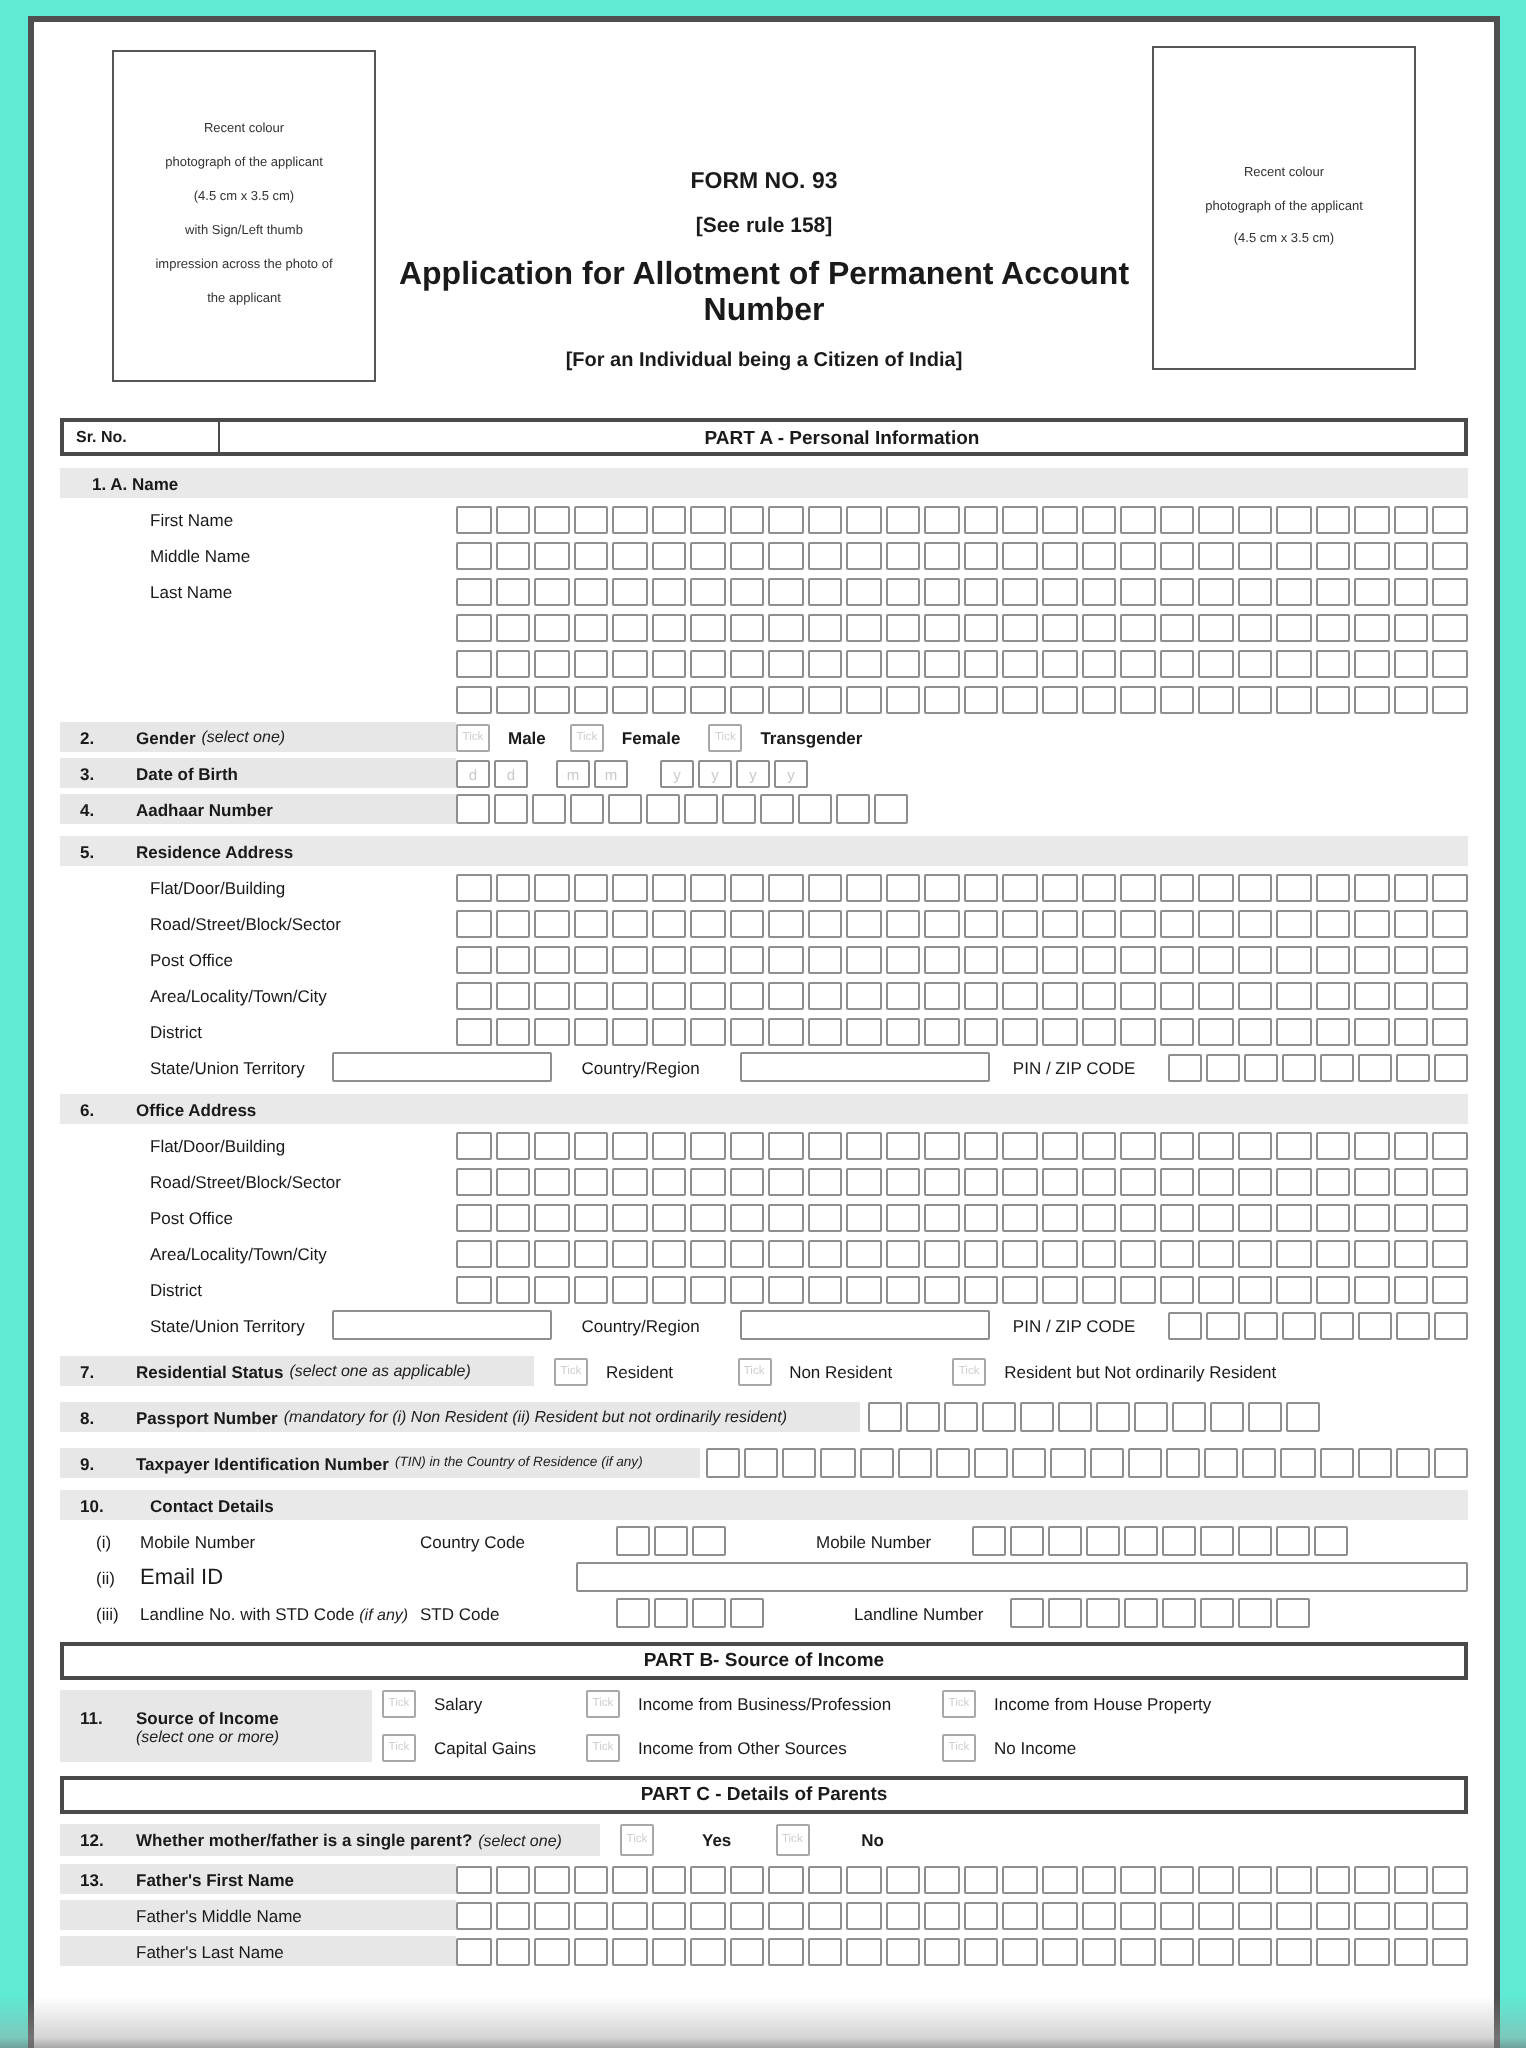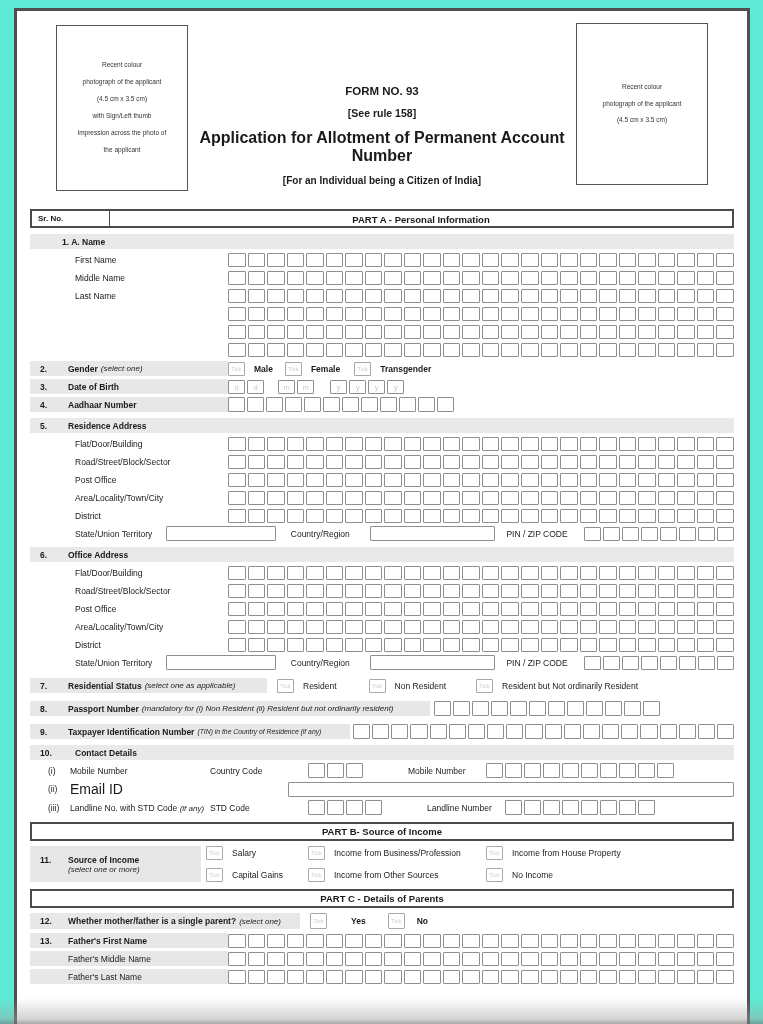--- a/index.html
+++ b/index.html
@@ -32,36 +32,36 @@
   .part-title { flex:1; text-align:center; font-size:9.5px; font-weight:bold; line-height:17px; }
   .part-bar { border:2px solid #4a4a4a; height:19px; text-align:center; font-size:9.5px;
               font-weight:bold; line-height:16px; margin:7px 0 5px 0; }
 
   
   .sec-bar { background:#e9e9e9; height:15px; display:flex; align-items:center;
              font-size:8.5px; margin:6px 0 3px 0; }
   .sec-bar .num { font-weight:bold; padding-left:10px; width:38px; }
   .sec-bar .num.wide { width:45px; }
   .sec-bar .lbl { font-weight:bold; }
-  .sec-bar.plain { padding-left:24px; font-weight:bold; }
+  .sec-bar.plain { padding-left:8px; font-weight:bold; }
   .note { font-style:italic; font-weight:normal; font-size:8px; color:#222; }
   .note.tiny { font-size:6.8px; }
 
   .frow { display:flex; align-items:center; margin-bottom:3px; min-height:15px; }
   .frow .ind-lbl { margin-left:45px; width:153px; font-size:8.5px; }
   .frow .spacer-lbl { margin-left:45px; width:153px; }
 
   .gray-cell { background:#e7e7e7; display:flex; align-items:center; align-self:stretch; }
   .gray-cell .num { font-weight:bold; font-size:8.5px; padding-left:10px; width:38px; flex:none; }
   .gray-cell .lbl { font-weight:bold; font-size:8.5px; }
   .w198 { width:198px; flex:none; }
   .w400 { width:400px; flex:none; }
   .w320 { width:320px; flex:none; }
   .w270 { width:270px; flex:none; }
-  .w195 { width:171px; flex:none; }
+  .w195 { width:156px; flex:none; }
 
   
   .boxes { display:flex; gap:2px; }
   .boxes.fill { flex:1; }
   .boxes.fill .box { flex:1; }
   .box { width:17px; height:14px; border:1px solid #8e8e8e; background:#fff; border-radius:1px;
          font-size:7.5px; color:#c9c9c9; text-align:center; line-height:13px; }
   .boxes.tall .box { height:15px; }
 
   .tick { width:17px; height:14px; border:1.2px solid #a8a8a8; background:#fff; border-radius:1px;
@@ -808,21 +808,21 @@
           <div class="box"></div>
           <div class="box"></div>
           <div class="box"></div>
           <div class="box"></div>
           <div class="box"></div>
           <div class="box"></div>
         </div>
     </div>
     <div class="frow">
       <div class="c-ind">(ii)</div>
-      <div style="width:218px;font-size:14px;flex:none">Email ID</div>
+      <div style="width:218px;font-size:11px;flex:none">Email ID</div>
       <div class="text-input" style="flex:1"></div>
     </div>
     <div class="frow">
       <div class="c-ind">(iii)</div>
       <div style="width:140px;font-size:8.5px;flex:none"><span>Landline No. with STD Code</span> <span class="note">(if any)</span></div>
       <div class="c-col" style="width:98px">STD Code</div>
       <div class="boxes tall">
           <div class="box"></div>
           <div class="box"></div>
           <div class="box"></div>
@@ -894,21 +894,21 @@
 
     <div class="frow">
       <div class="gray-cell w270">
         <span class="num">12.</span>
         <span class="lbl">Whether mother/father is a single parent?</span>
         <span class="note" style="margin-left:3px">(select one)</span>
       </div>
       <span class="tick" style="margin-left:10px;height:16px;line-height:14px">Tick</span>
       <span class="opt-lbl" style="margin-left:24px">Yes</span>
       <span class="tick" style="margin-left:22px;height:16px;line-height:14px">Tick</span>
-      <span class="opt-lbl" style="margin-left:12px">No</span>
+      <span class="opt-lbl" style="margin-left:26px">No</span>
     </div>
 
     <div class="frow mt4">
       <div class="gray-cell w198">
         <span class="num">13.</span>
         <span class="lbl">Father's First Name</span>
       </div>
       <div class="boxes fill">
           <div class="box"></div>
           <div class="box"></div>

